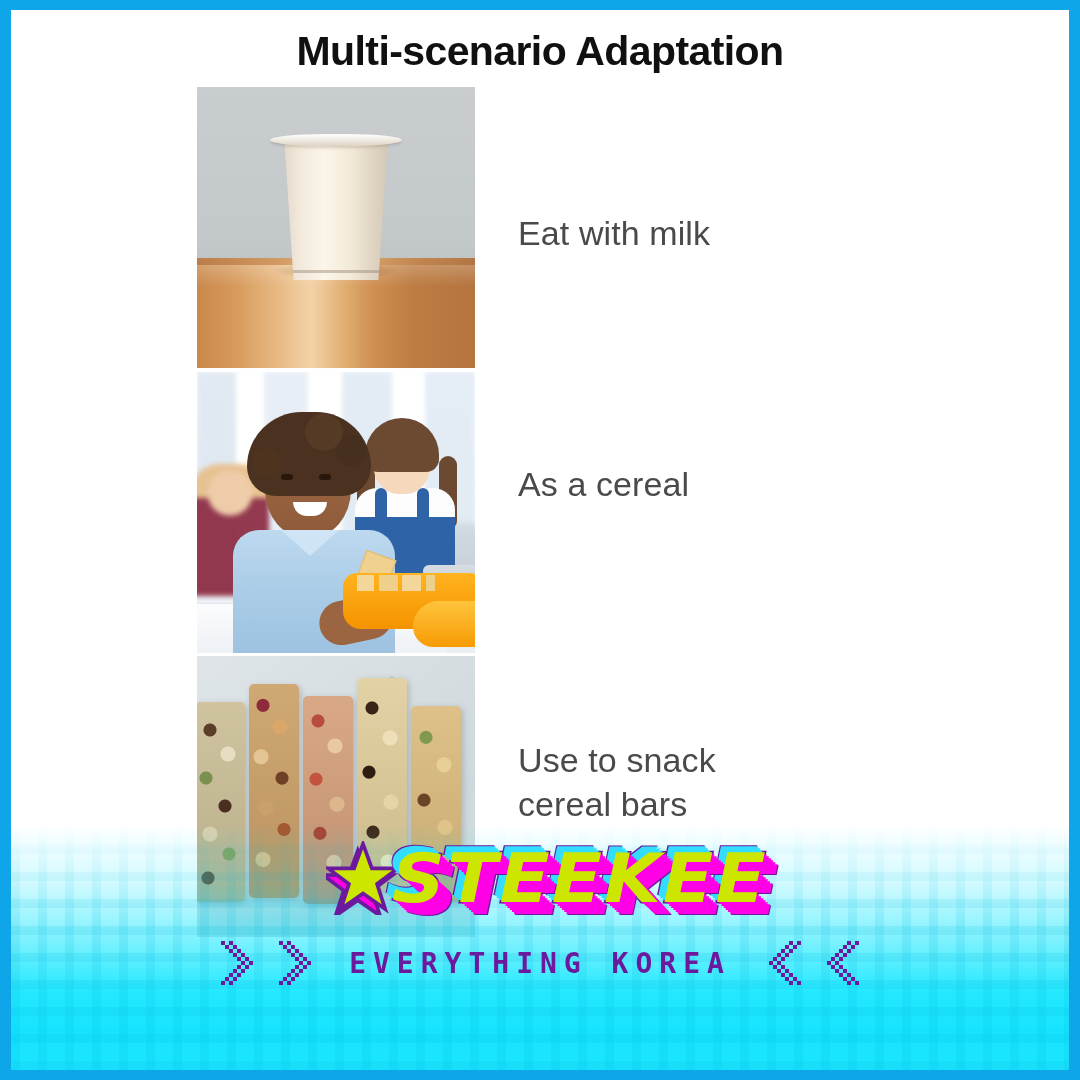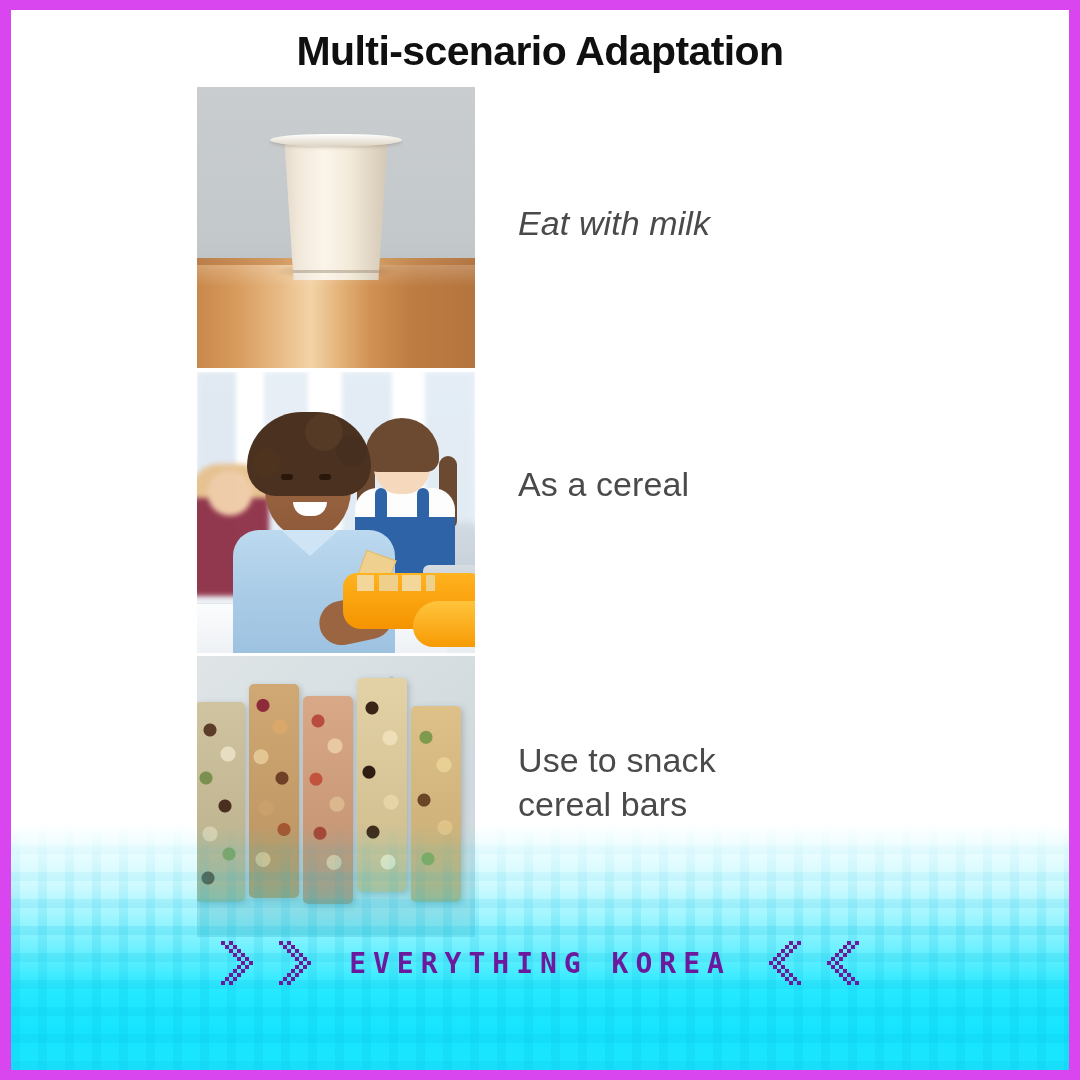--- a/index.html
+++ b/index.html
@@ -8,21 +8,21 @@
     width:1080px; height:1080px;
     background:#ffffff;
     font-family:"Liberation Sans", sans-serif;
     overflow:hidden;
   }
 
   
   #poster {
     position:relative;
     width:1080px; height:1080px;
-    background:#d946ef;
+    background:#0ea5e9;
     overflow:hidden;
   }
   #canvas {
     position:absolute;
     left:11px; top:10px;
     width:1058px; height:1060px;
     background:#ffffff;
     overflow:hidden;
   }
 
@@ -303,21 +303,21 @@
     position:absolute;
     left:507px;
     width:420px;
     font-size:34px;
     line-height:44px;
     color:#4a4a4a;
     font-family:"Liberation Sans", sans-serif;
     letter-spacing:.1px;
     white-space:pre-line;
   }
-  #cap-0 { top:191px;font-style:italic; }
+  #cap-0 { top:201px; }
   #cap-1 { top:452px; }
   #cap-2 { top:728px; }
 
   
   #banner {
     position:absolute; left:0; right:0; bottom:0; height:246px;
     background:linear-gradient(180deg, rgba(0,229,255,0) 0%, rgba(0,229,255,.18) 24%,
       rgba(0,229,255,.52) 48%, rgba(0,229,255,.86) 68%, #16E4FF 84%, #1CE6FF 100%);
     overflow:hidden;
   }
@@ -428,20 +428,27 @@
     </div>
 
     <div class="caption" id="cap-0">Eat with milk</div>
     <div class="caption" id="cap-1">As a cereal</div>
     <div class="caption" id="cap-2">Use to snack
 cereal bars</div>
 
     <div id="banner">
       <div id="banner-dots"></div>
 
+      <div id="logo-wrap">
+        <svg id="logo-star" viewBox="0 0 100 100">
+          <polygon points="50,4 62,37 97,37 69,58 80,92 50,71 20,92 31,58 3,37 38,37" fill="#FF00E6" stroke="#6B1A9E" stroke-width="5" transform="translate(-7,9)"></polygon>
+          <polygon points="50,4 62,37 97,37 69,58 80,92 50,71 20,92 31,58 3,37 38,37" fill="#CCE600" stroke="#6B1A9E" stroke-width="5"></polygon>
+        </svg>
+        <div id="logo-text">STEEKEE</div>
+      </div>
 
       <div id="tagline-row">
         <div class="chev-group">
           <svg class="chev" viewBox="0 0 11 13" shape-rendering="crispEdges">
             <g fill="#6B1A9E">
               <rect x="1" y="1" width="1" height="1"></rect>
                 <rect x="2" y="2" width="1" height="1"></rect>
               <rect x="3" y="3" width="1" height="1"></rect>
                 <rect x="4" y="4" width="1" height="1"></rect>
               <rect x="5" y="5" width="1" height="1"></rect>

